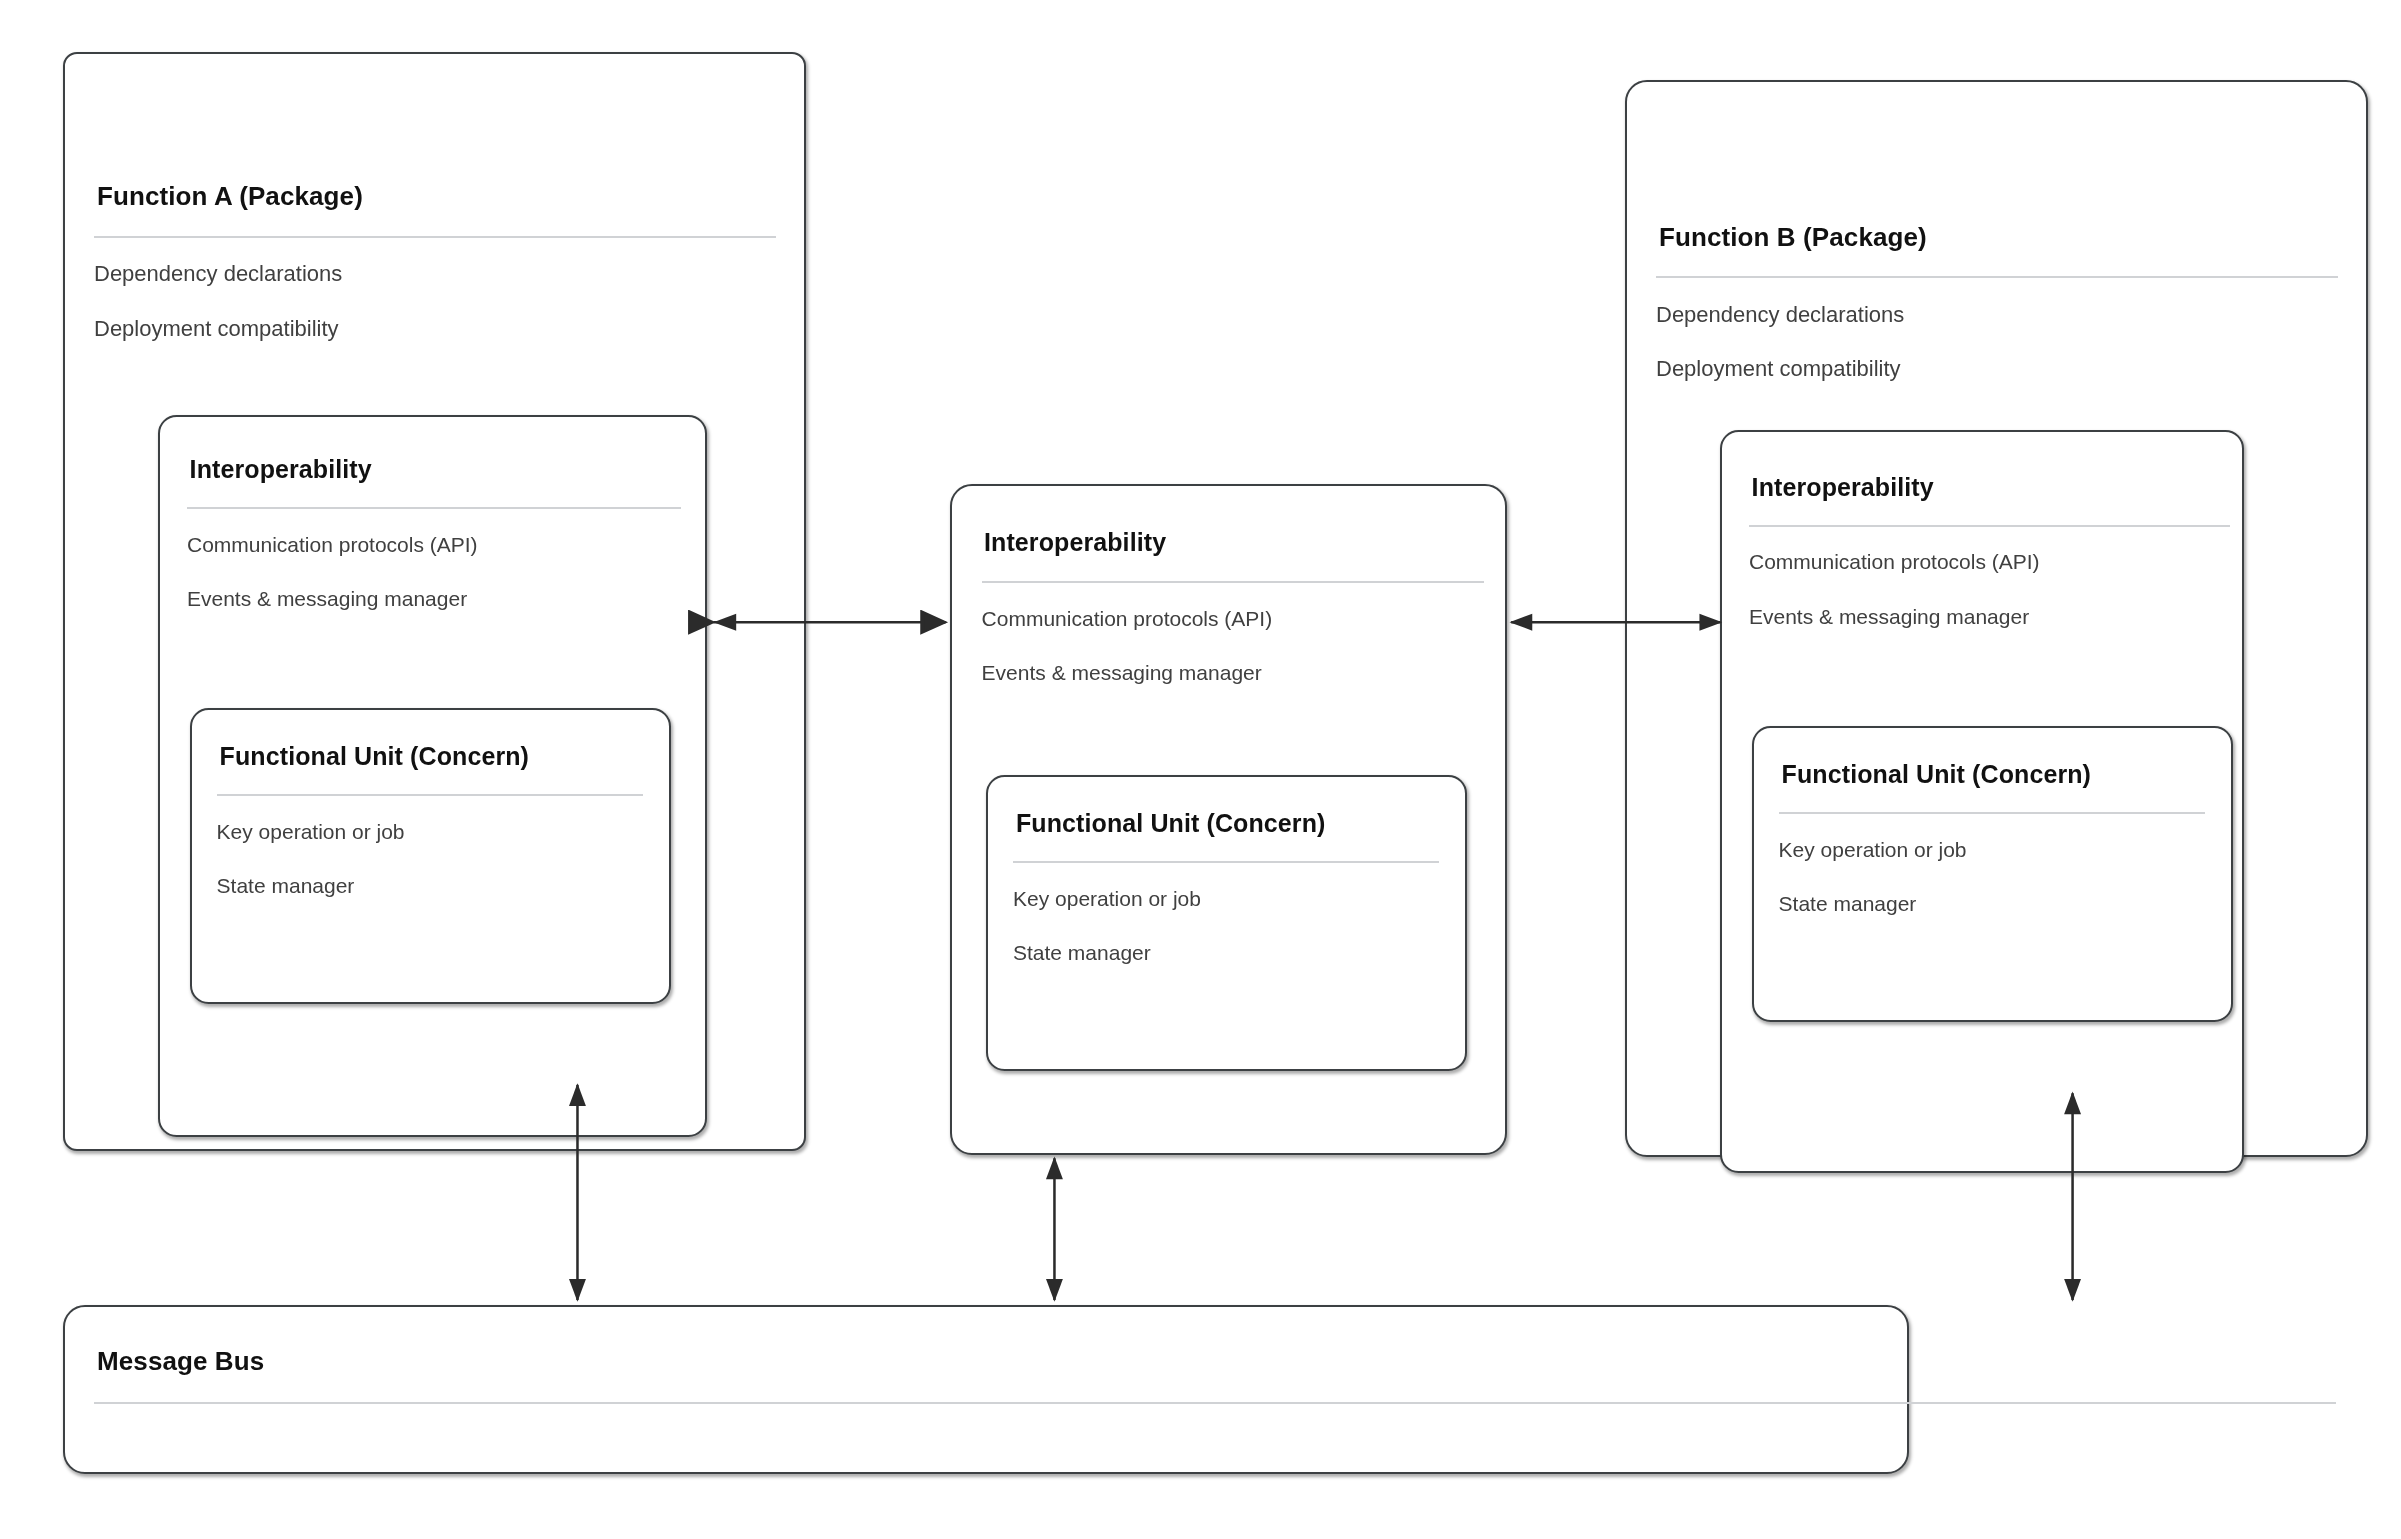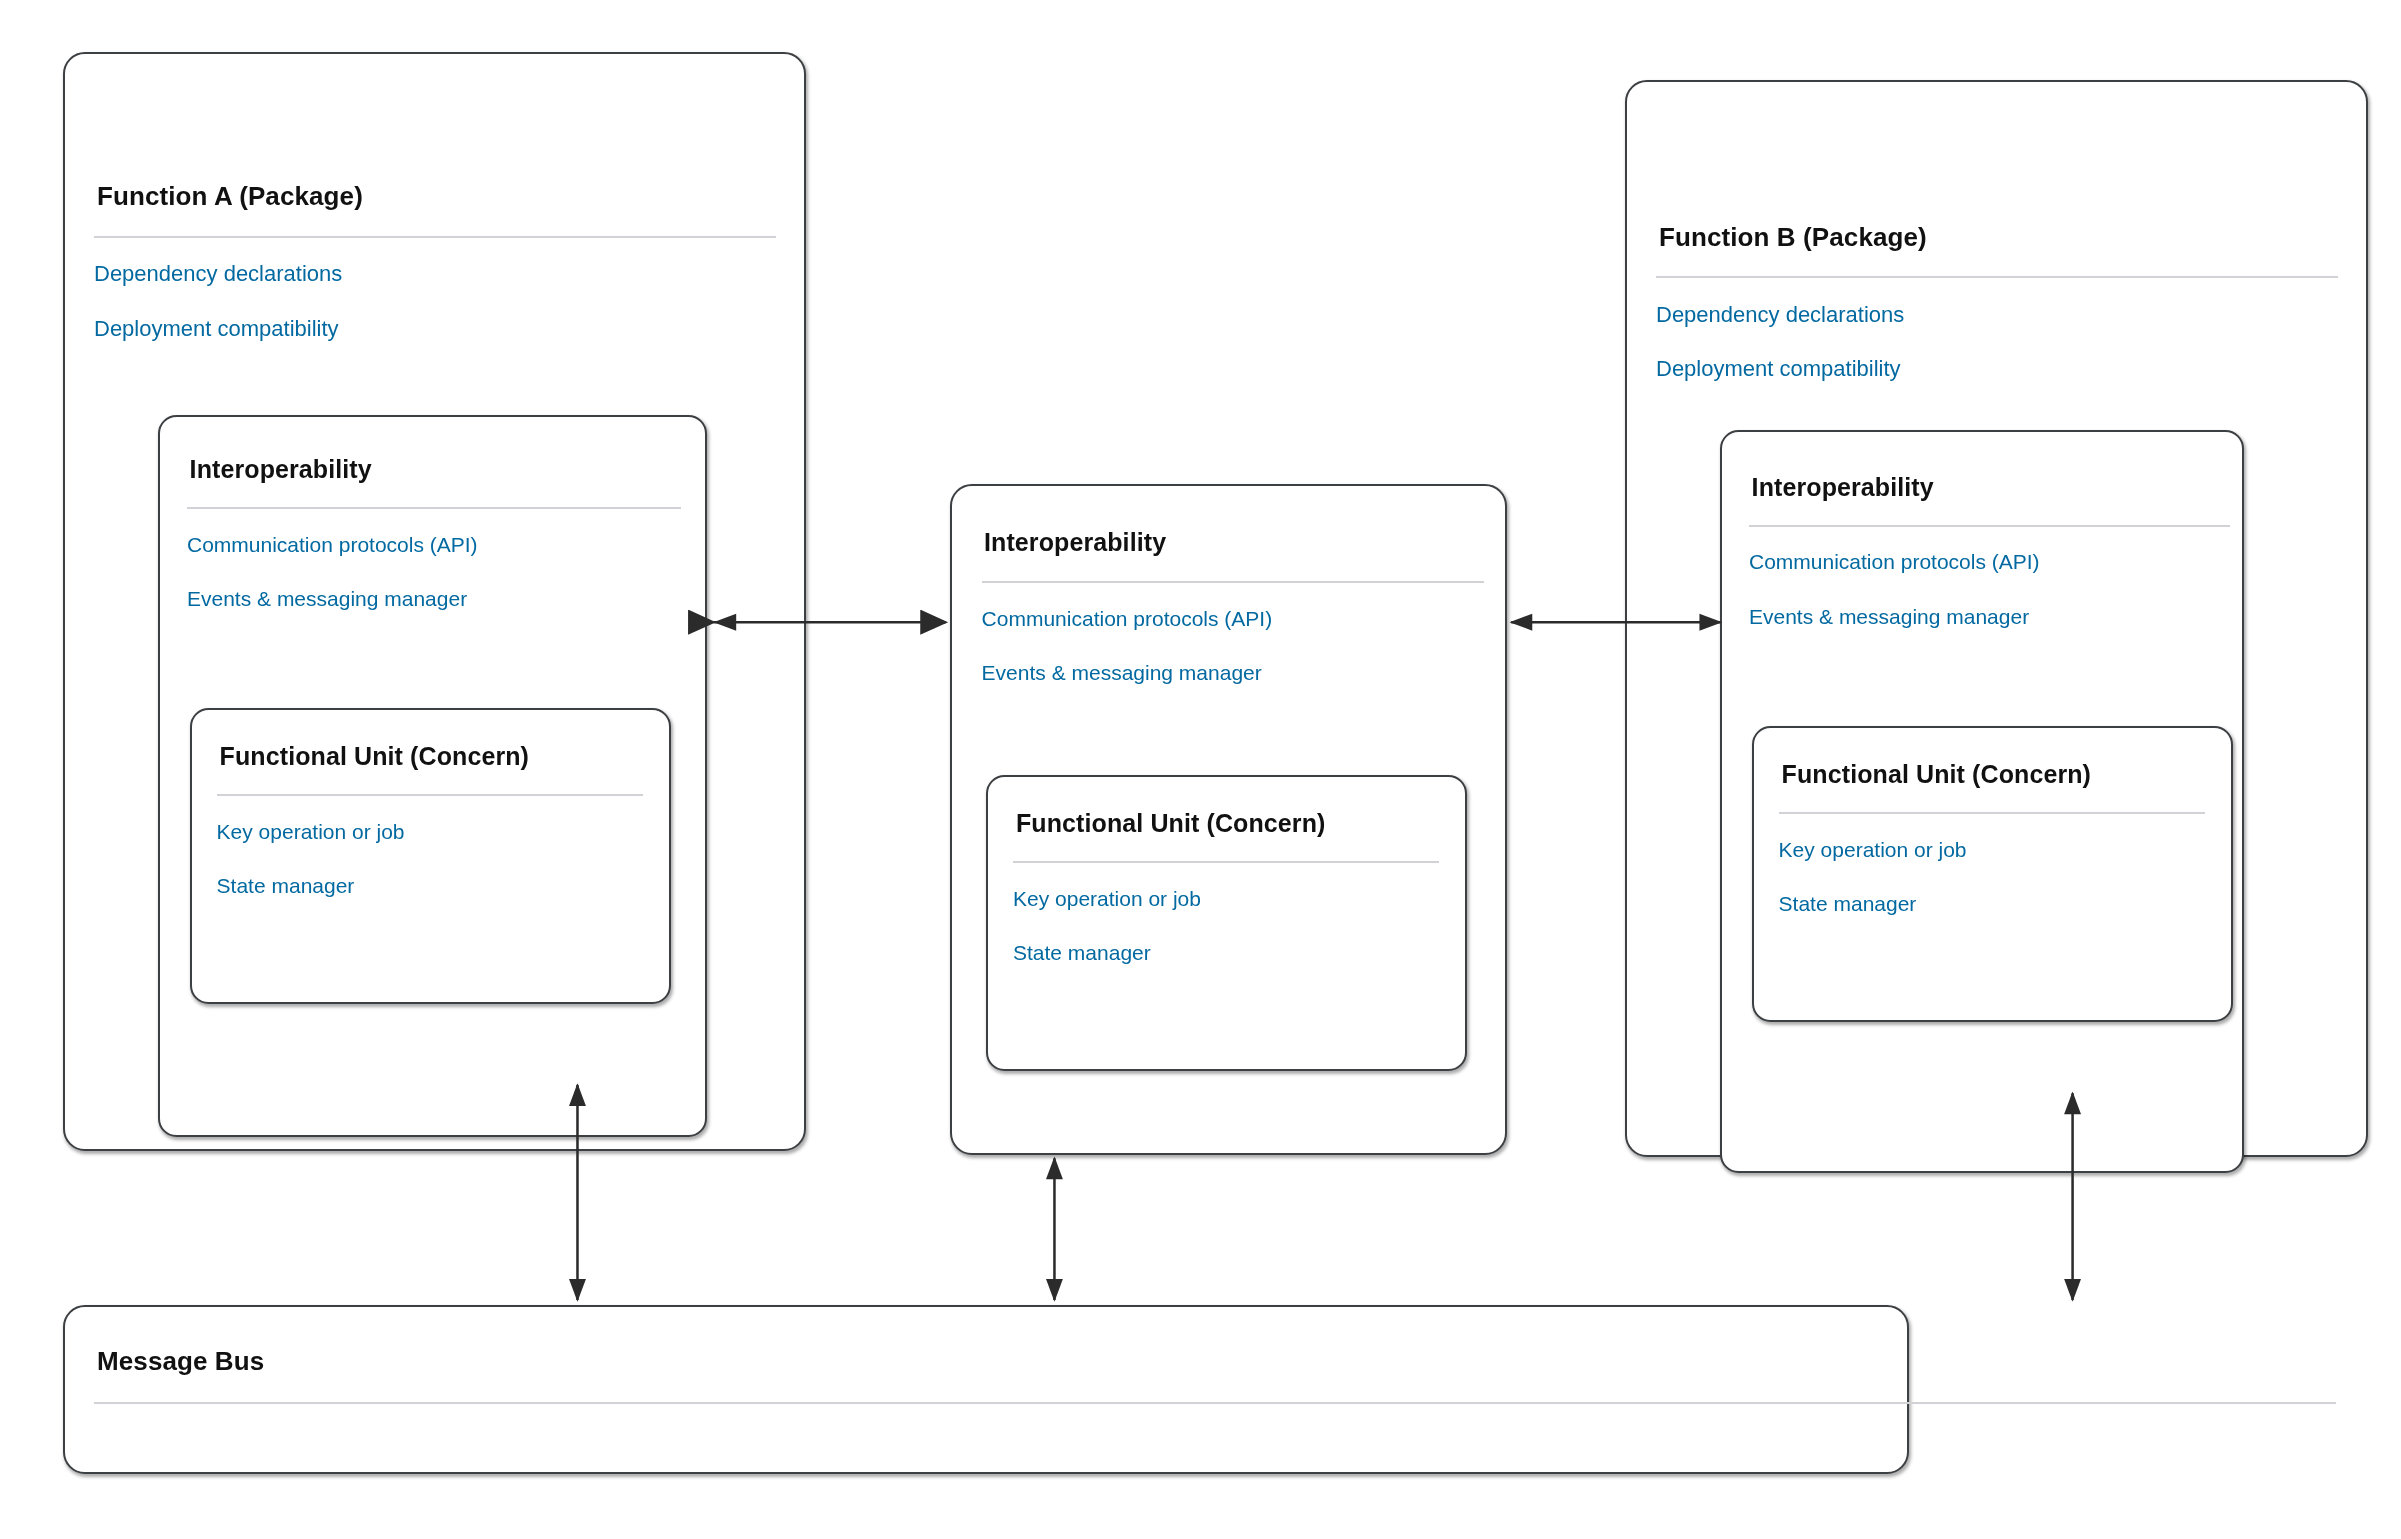--- a/index.html
+++ b/index.html
@@ -36,42 +36,42 @@
     font-weight: bold;
     letter-spacing: 0.1px;
     color: #111111;
   }
   .rule {
     height: 1.7px;
     background: #d0d2d5;
     margin: 0;
   }
   .line-item {
-    color: #0369a1;
+    color: #404040;
     white-space: nowrap;
   }
 
   
   .t-lg { font-size: 26px; }
   .t-md { font-size: 25px; }
   .body-lg { font-size: 22px; }
   .body-md { font-size: 21px; }
 
   
   .arrow-svg {
     position: absolute;
     overflow: visible;
   }
 </style>
 </head>
 <body>
 
 <div id="canvas">
 
-  <div class="box" style="left:63px; top:52px; width:743px; height:1099px;">
+  <div class="box" style="left:63px; top:52px; width:743px; height:1099px;border-radius:14px;">
     <div class="box-title t-lg" style="position:absolute; left:32px; top:127px;">Function A (Package)</div>
     <div class="rule" style="position:absolute; left:29px; top:182px; width:682px;"></div>
     <div class="line-item body-lg" style="position:absolute; left:29px; top:207px;">Dependency declarations</div>
     <div class="line-item body-lg" style="position:absolute; left:29px; top:262px;">Deployment compatibility</div>
 
     <div class="box box-inner" style="left:93px; top:361px; width:549px; height:722px;">
       <div class="box-title t-md" style="position:absolute; left:29.6px; top:38px;">Interoperability</div>
       <div class="rule" style="position:absolute; left:27px; top:90px; width:494px;"></div>
       <div class="line-item body-md" style="position:absolute; left:27px; top:116px;">Communication protocols (API)</div>
       <div class="line-item body-md" style="position:absolute; left:27px; top:170px;">Events &amp; messaging manager</div>

